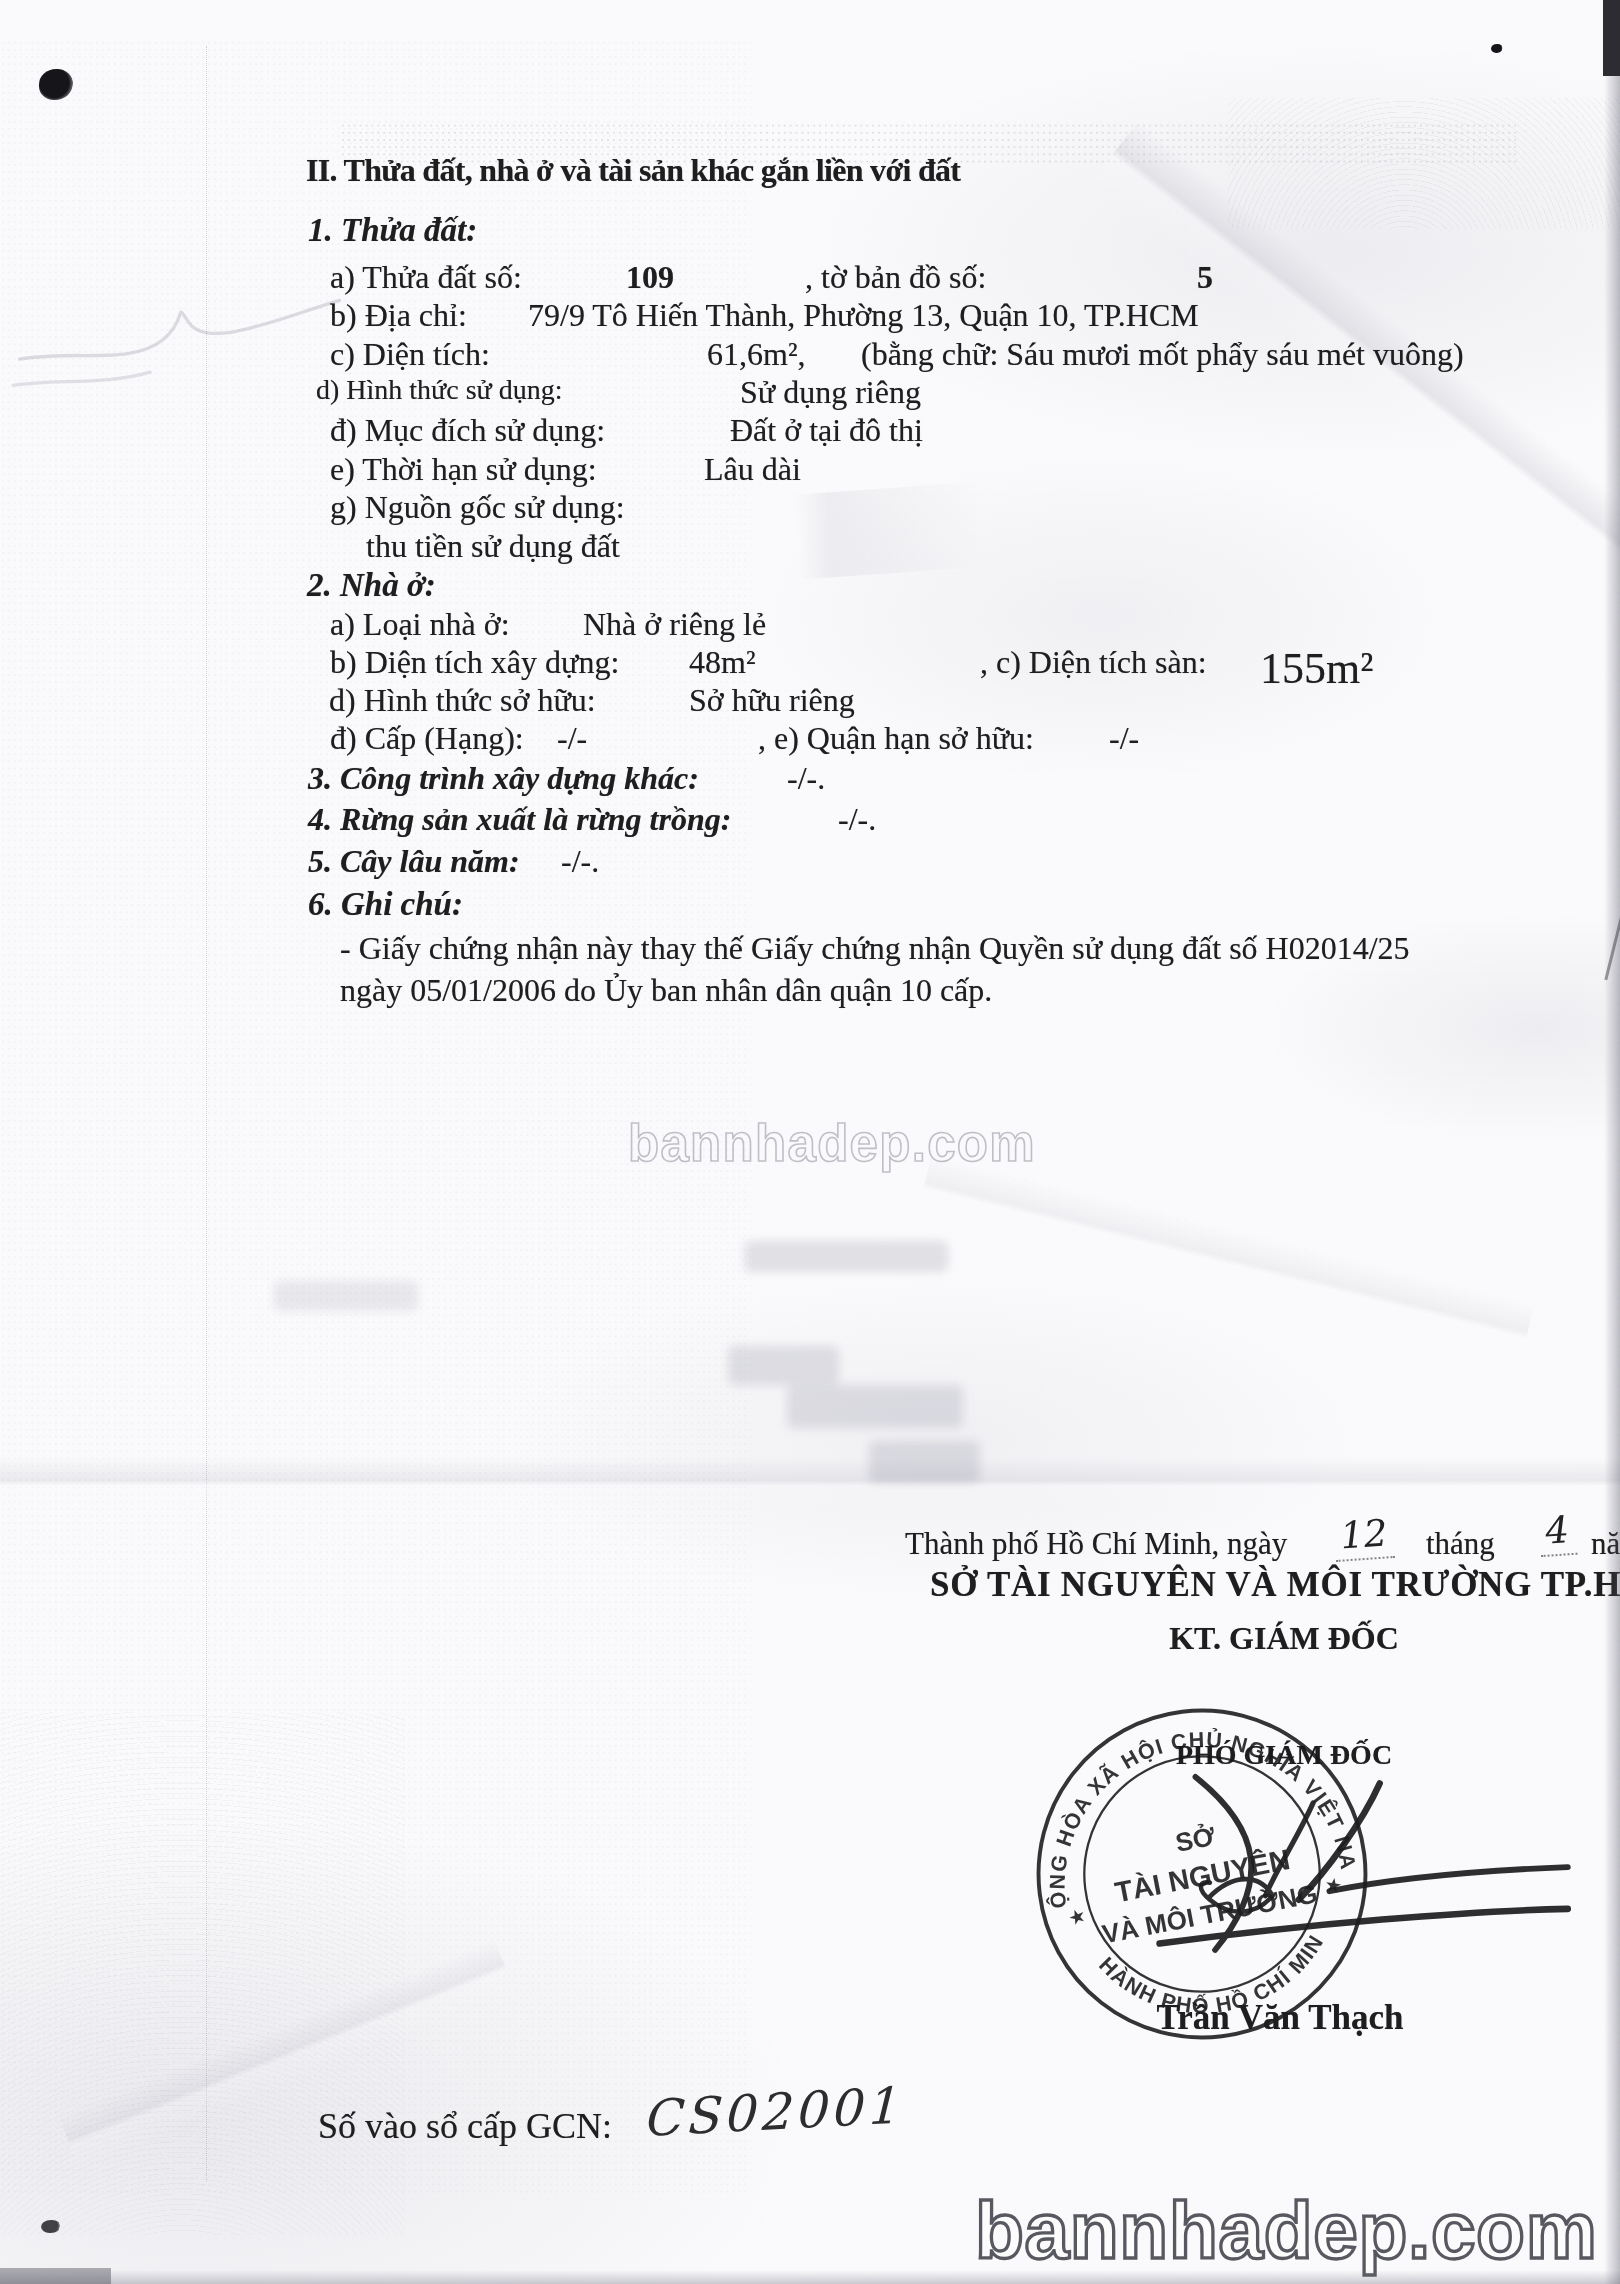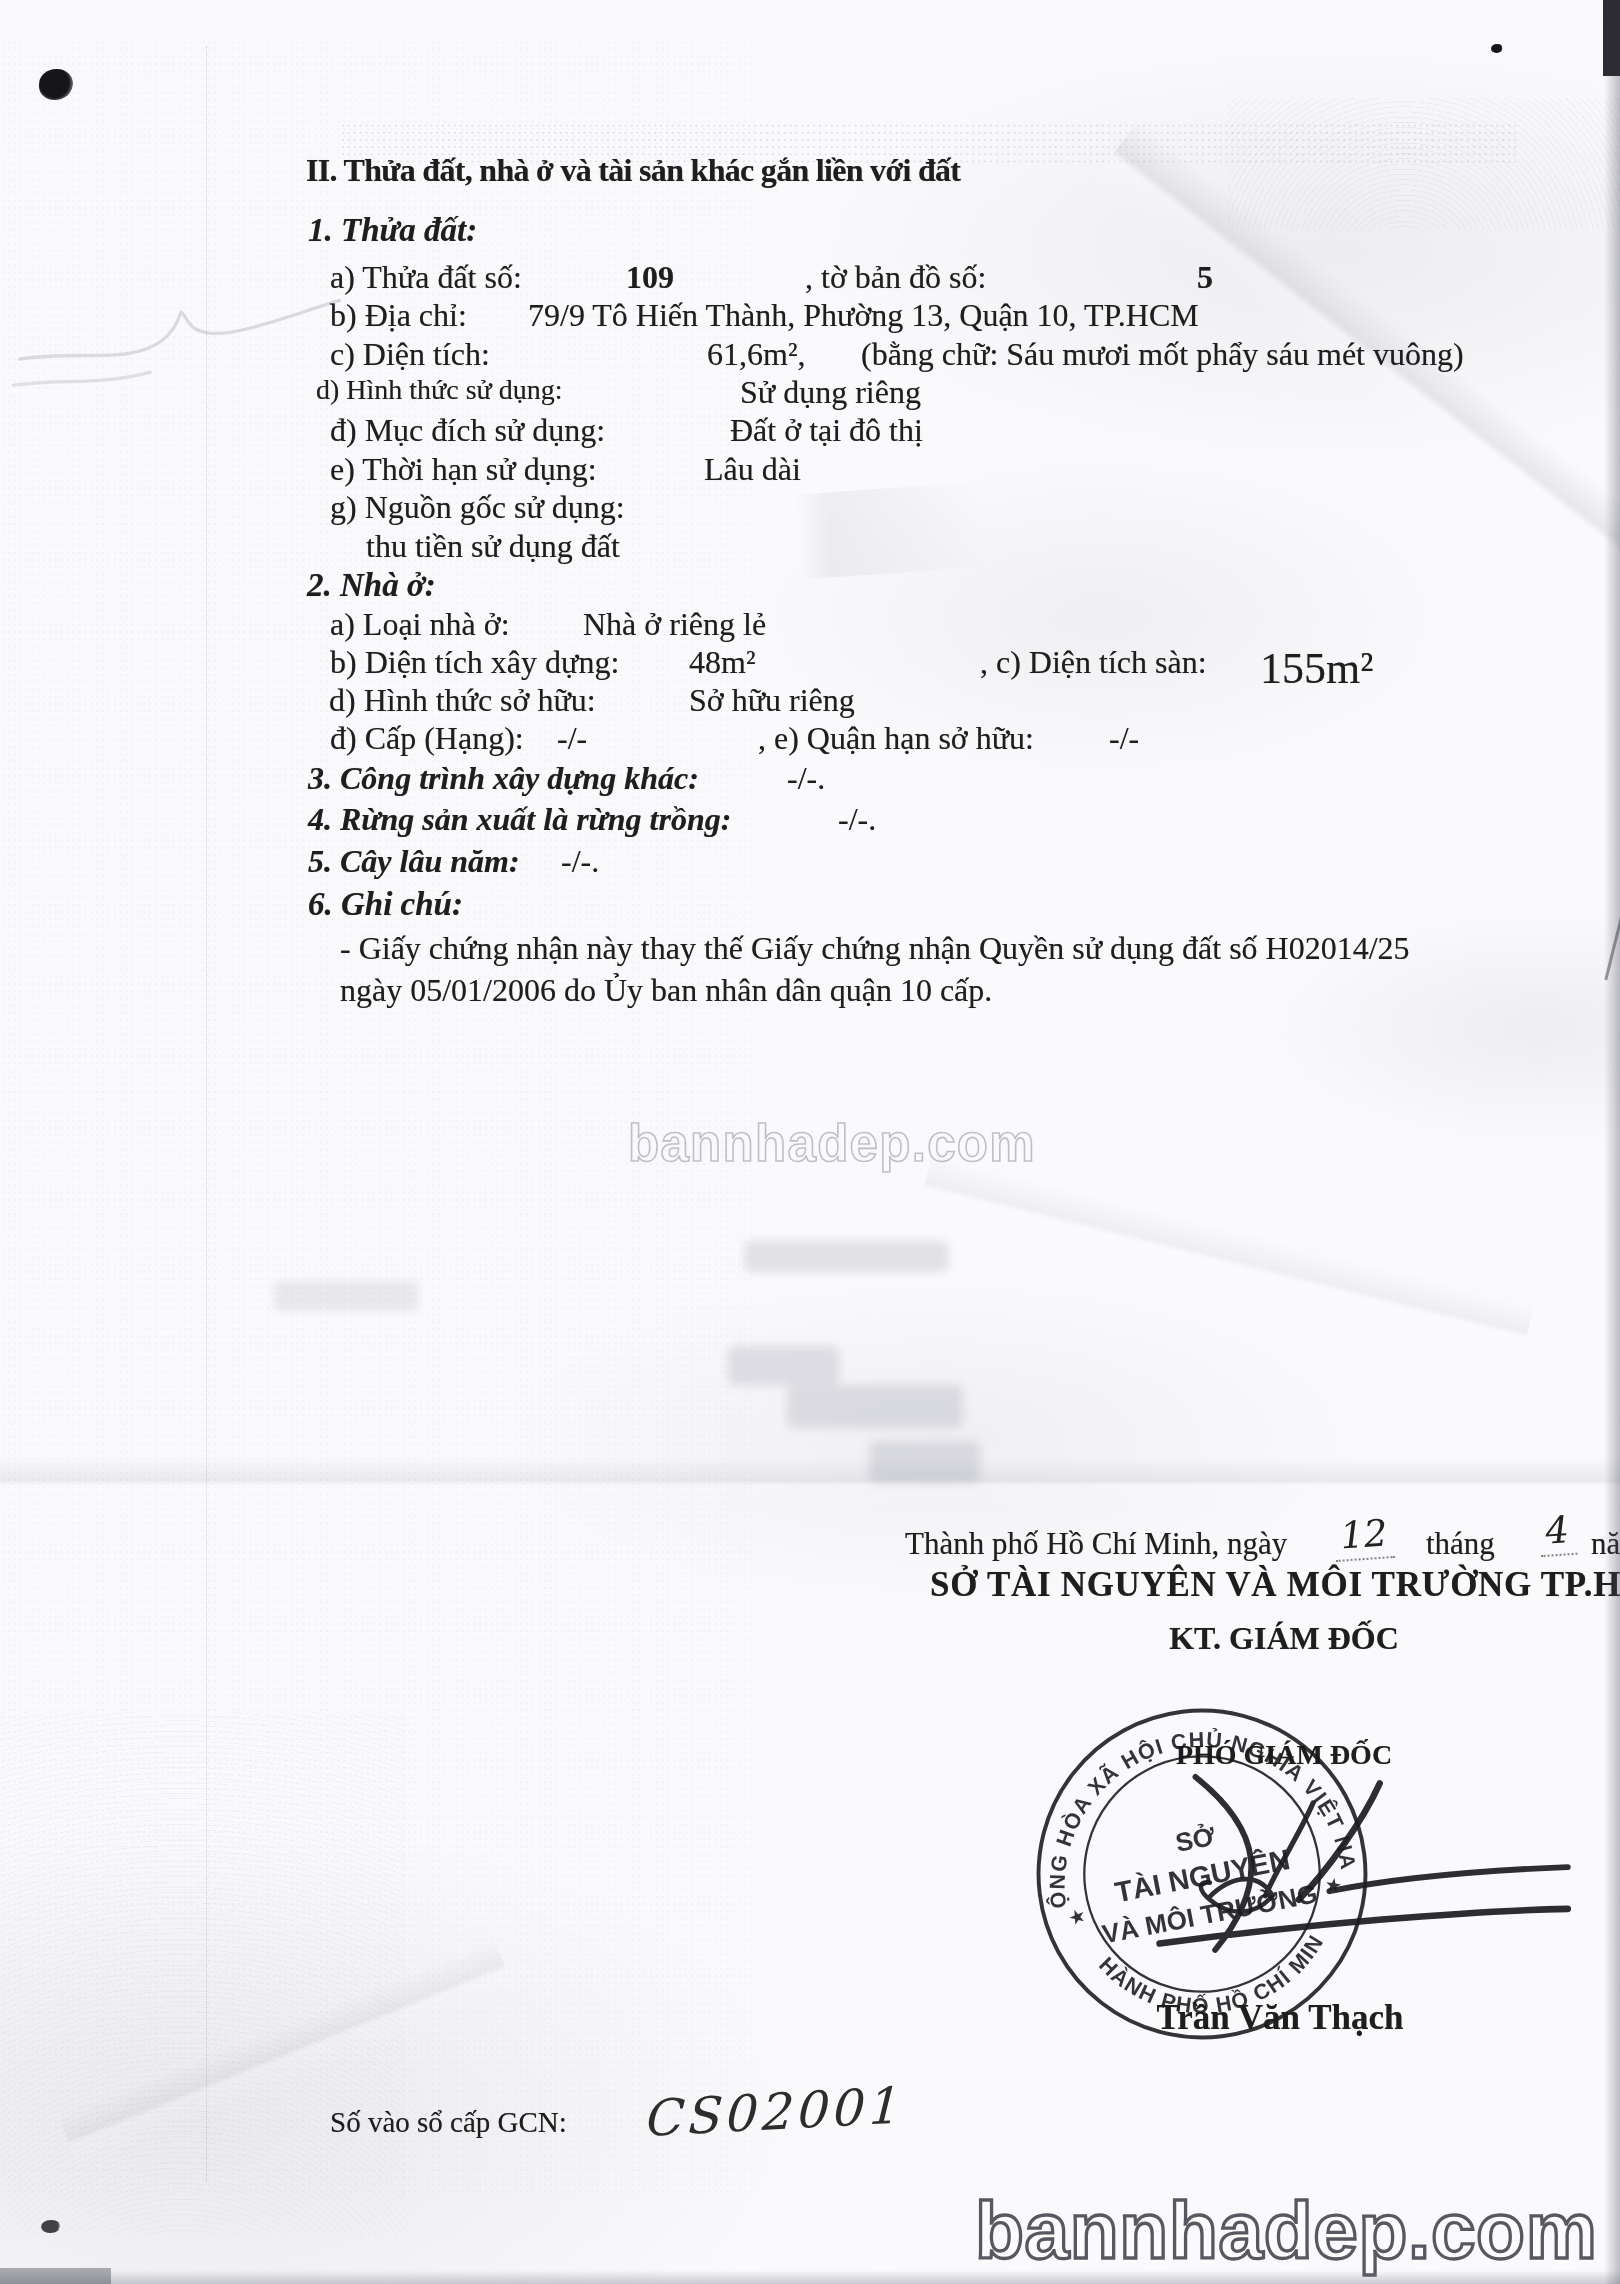--- a/index.html
+++ b/index.html
@@ -176,21 +176,21 @@
       <path d="M 510,110 C 488,160 452,215 437,252" stroke-width="8"></path>
       <path d="M 350,255 C 390,215 430,220 448,252 C 420,285 380,282 352,258 C 330,240 338,228 352,232" stroke-width="7"></path>
       <path d="M 535,245 C 650,222 800,212 900,208" stroke-width="9"></path>
       <path d="M 275,325 C 500,295 750,275 900,272" stroke-width="10"></path>
       <path d="M 330,70 C 430,150 445,230 360,335" stroke-width="9"></path>
     </g>
   </svg>
 
   <div class="t b ink ctr" style="left:1071px;top:1998px;width:418px;font-size:35px;">Trần Văn Thạch</div>
 
-  <div class="t ink" style="left:330px;top:2106px;font-size:29px;">Số vào sổ cấp GCN:</div>
+  <div class="t ink" style="left:318px;top:2106px;font-size:36px;">Số vào sổ cấp GCN:</div>
   <div class="t gcn-hand" style="left:645px;top:2091px;font-size:50px;">CS02001</div>
 
   <div class="t wm-bot" style="left:975px;top:2185px;font-size:80px;">bannhadep.com</div>
 
   <div class="t" style="right:0;top:0;width:15.7px;height:2284px;background:linear-gradient(90deg, transparent, rgba(85,85,100,.38));"></div>
   <div class="t" style="right:0;top:0;width:17px;height:76px;background:#2c2c32;"></div>
   <div class="t" style="right:3.9px;top:909px;width:3.3px;height:72px;background:rgba(60,60,70,.5);transform:rotate(14deg);"></div>
   <div class="t" style="left:0;bottom:0;width:1620px;height:14.4px;background:linear-gradient(0deg, rgba(110,110,125,.35), transparent);"></div>
   <div class="t" style="left:0;bottom:0;width:111px;height:15.7px;background:rgba(80,80,92,.45);"></div>
 

